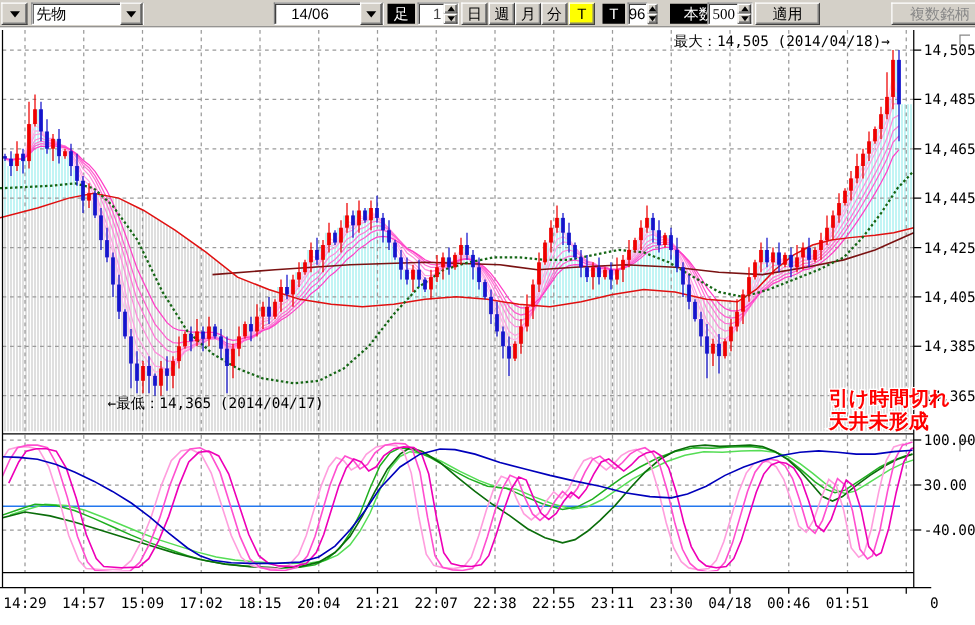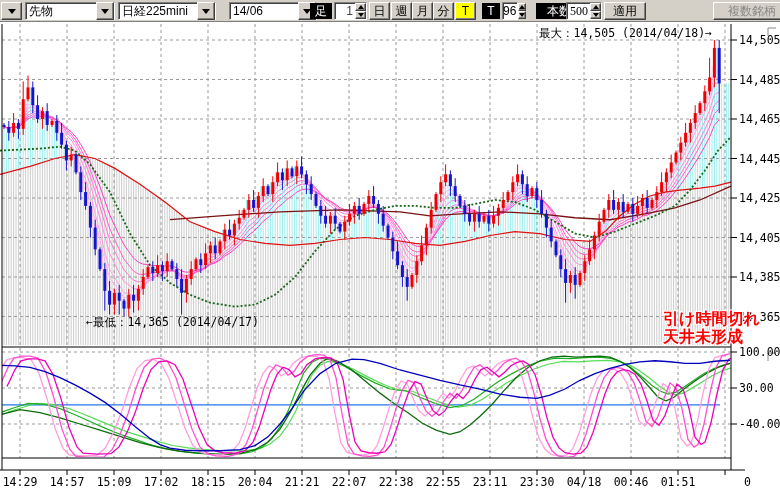--- a/index.html
+++ b/index.html
@@ -41,27 +41,21 @@
     <span style="display:flex;width:100%;height:100%;align-items:center;justify-content:center;">
         <span class="arr"></span>
       </span>
   </div>
   <div class="tb sunken combo" style="left:25px;width:90px;">
     <span class="ctext">先物</span>
     <span class="cbtn raised">
         <span class="arr"></span>
       </span>
   </div>
-  <div class="tb sunken combo" style="left:118px;width:98px;">
-    <span class="ctext">日経225mini</span>
-    <span class="cbtn raised">
-        <span class="arr"></span>
-      </span>
-  </div>
-  <div class="tb sunken combo" style="left:229px;width:88px;">
+  <div class="tb sunken combo" style="left:219px;width:88px;padding-left:10px;">
     <span class="ctext">14/06</span>
     <span class="cbtn raised">
         <span class="arr"></span>
       </span>
   </div>
   <span class="tb blabel" style="left:310px;width:22px;">足</span>
   <div class="tb sunken spin" style="left:334px;width:33px;">
     <span class="sval">1</span>
     <span class="sbtns">
         <span class="raised">
@@ -94,21 +88,21 @@
     <span class="sval" style="color:#000;">500</span>
     <span class="sbtns">
         <span class="raised">
           <i class="uarr"></i>
         </span>
         <span class="raised">
           <i class="darr"></i>
         </span>
       </span>
   </div>
-  <div class="tb raised pbtn" style="left:604px;width:42px;">適用</div>
+  <div class="tb raised pbtn" style="left:604px;width:52px;">適用</div>
   <div class="tb raised pbtn disabled" style="left:713px;width:78px;">複数銘柄</div>
 </div>
 
 <div id="chart-wrap">
   <svg id="chart-svg" width="780" height="478">
       <g>
         <line x1="4" y1="151.24666666666764" x2="4" y2="323" stroke="#cccccc" stroke-width="1"></line>
         <line x1="4" y1="104.9" x2="4" y2="151.24666666666764" stroke="#9deeee" stroke-width="1"></line>
         <line x1="6.4" y1="150.6146666666682" x2="6.4" y2="323" stroke="#cccccc" stroke-width="1"></line>
         <line x1="6.4" y1="110.825" x2="6.4" y2="150.6146666666682" stroke="#9deeee" stroke-width="1"></line>

